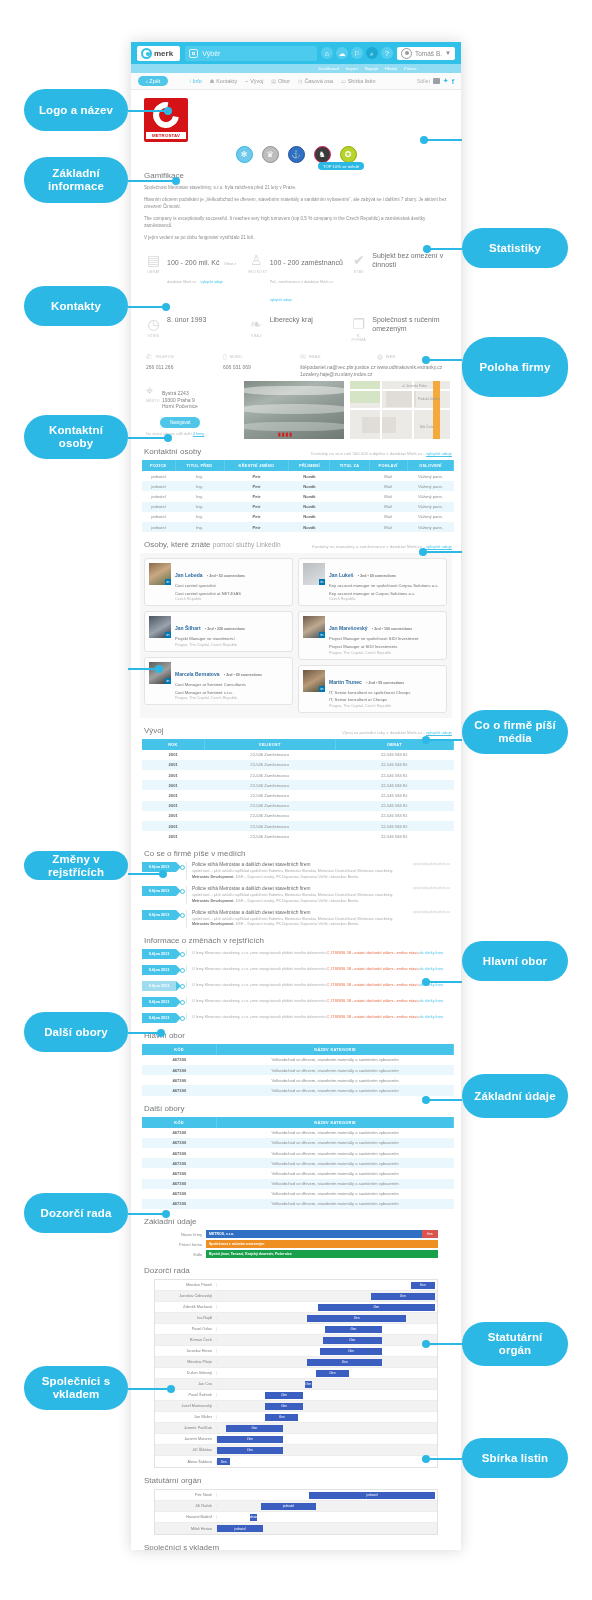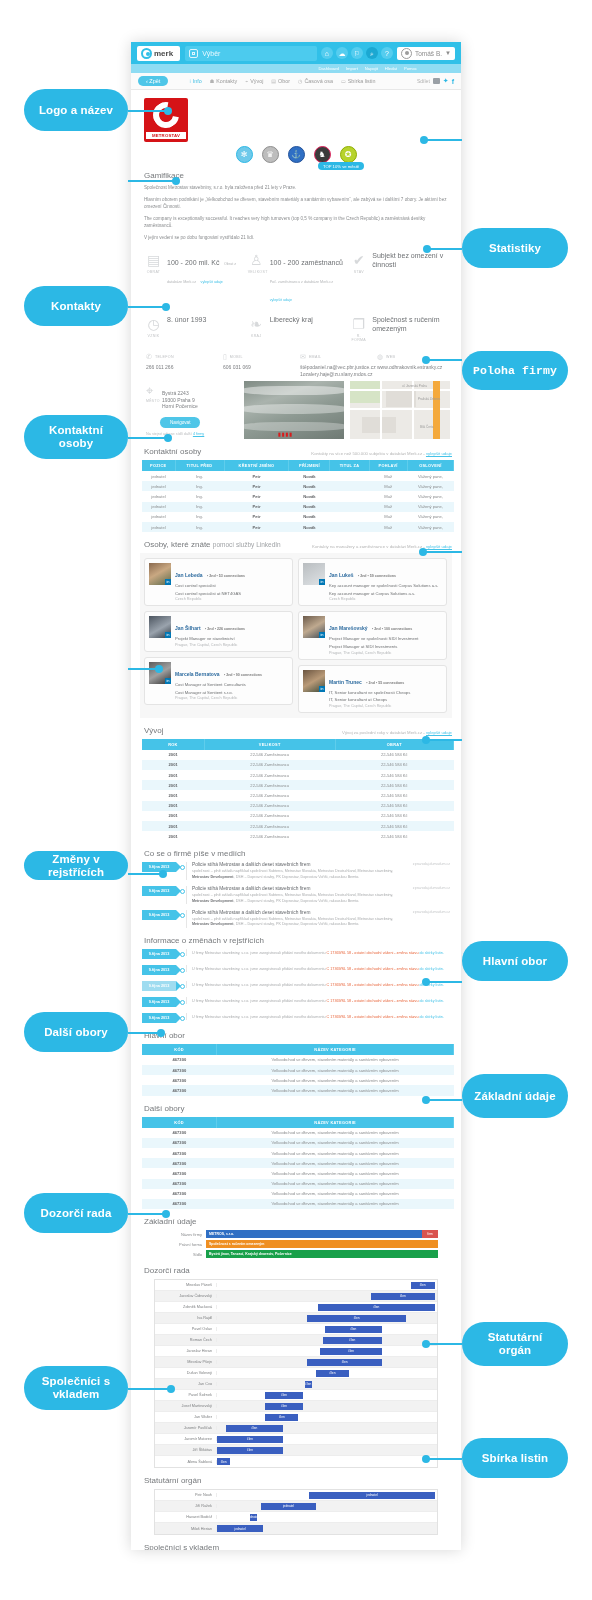--- a/index.html
+++ b/index.html
@@ -211,20 +211,21 @@
 </head>
 <body>
 
 <div id="root">
 
   <div class="callout" style="left:24px;top:89px;width:104px;height:42px;">Logo a název</div>
   <div class="lead to-right" style="left:128px;top:110px;width:42px;">
       <span class="dot"></span>
     </div>
 
+  <div class="callout" style="left:24px;top:157px;width:104px;height:46px;">Základní informace</div>
   <div class="lead to-right" style="left:128px;top:180px;width:50px;">
       <span class="dot"></span>
     </div>
 
   <div class="callout" style="left:24px;top:286px;width:104px;height:40px;">Kontakty</div>
   <div class="lead to-right" style="left:128px;top:306px;width:40px;">
       <span class="dot"></span>
     </div>
 
   <div class="callout" style="left:24px;top:415px;width:104px;height:44px;">Kontaktní osoby</div>
@@ -258,29 +259,30 @@
 
   <div class="lead to-left" style="left:422px;top:139px;width:40px;">
       <span class="dot"></span>
     </div>
 
   <div class="callout" style="left:462px;top:228px;width:106px;height:40px;">Statistiky</div>
   <div class="lead to-left" style="left:425px;top:248px;width:37px;">
       <span class="dot"></span>
     </div>
 
-  <div class="callout" style="left:462px;top:351px;width:106px;height:39px;font-family:Liberation Mono, monospace;">Poloha firmy</div>
+  <div class="callout" style="left:462px;top:337px;width:106px;height:60px;">Poloha firmy</div>
   <div class="lead to-left" style="left:424px;top:359px;width:38px;">
       <span class="dot"></span>
     </div>
 
   <div class="lead to-left" style="left:421px;top:551px;width:41px;">
       <span class="dot"></span>
     </div>
 
+  <div class="callout" style="left:462px;top:710px;width:106px;height:44px;">Co o firmě píší média</div>
   <div class="lead to-left" style="left:424px;top:739px;width:38px;">
       <span class="dot"></span>
     </div>
 
   <div class="callout" style="left:462px;top:941px;width:106px;height:40px;">Hlavní obor</div>
   <div class="lead to-left" style="left:424px;top:981px;width:38px;">
       <span class="dot"></span>
     </div>
 
   <div class="callout" style="left:462px;top:1074px;width:106px;height:44px;">Základní údaje</div>

